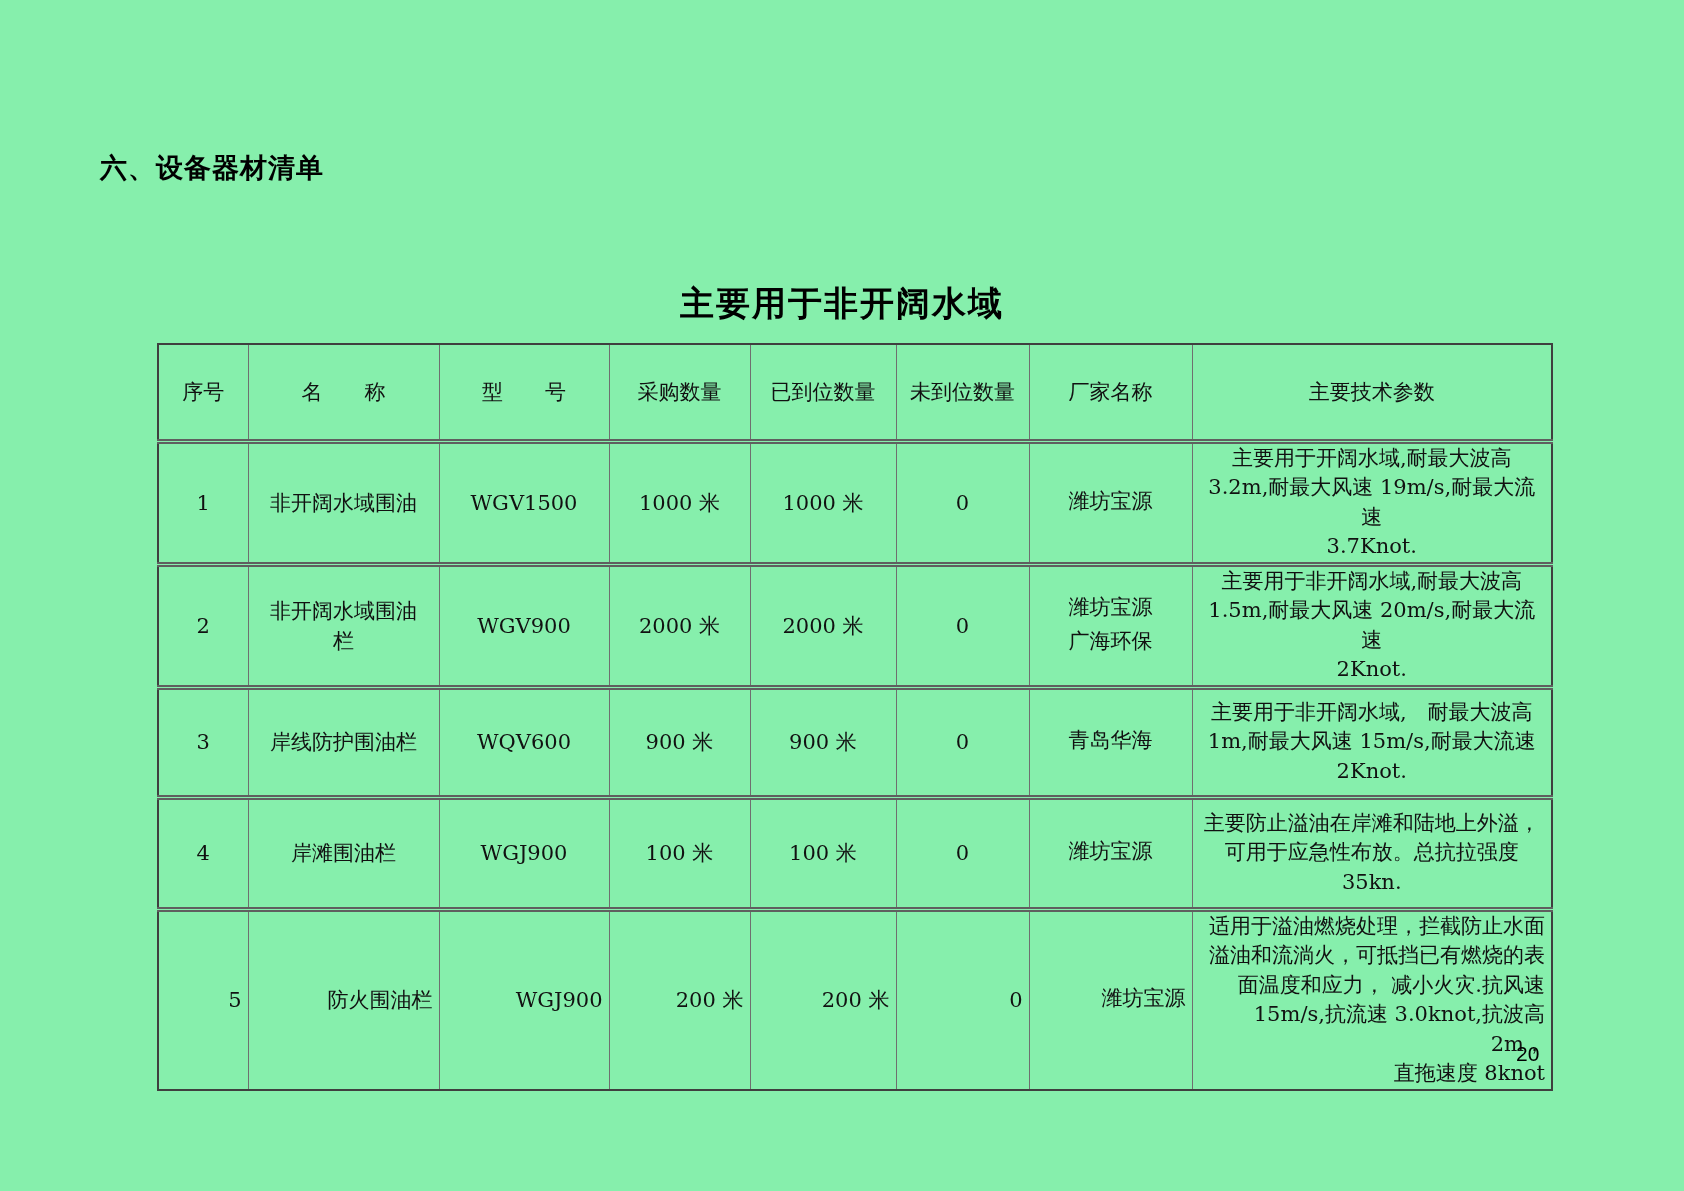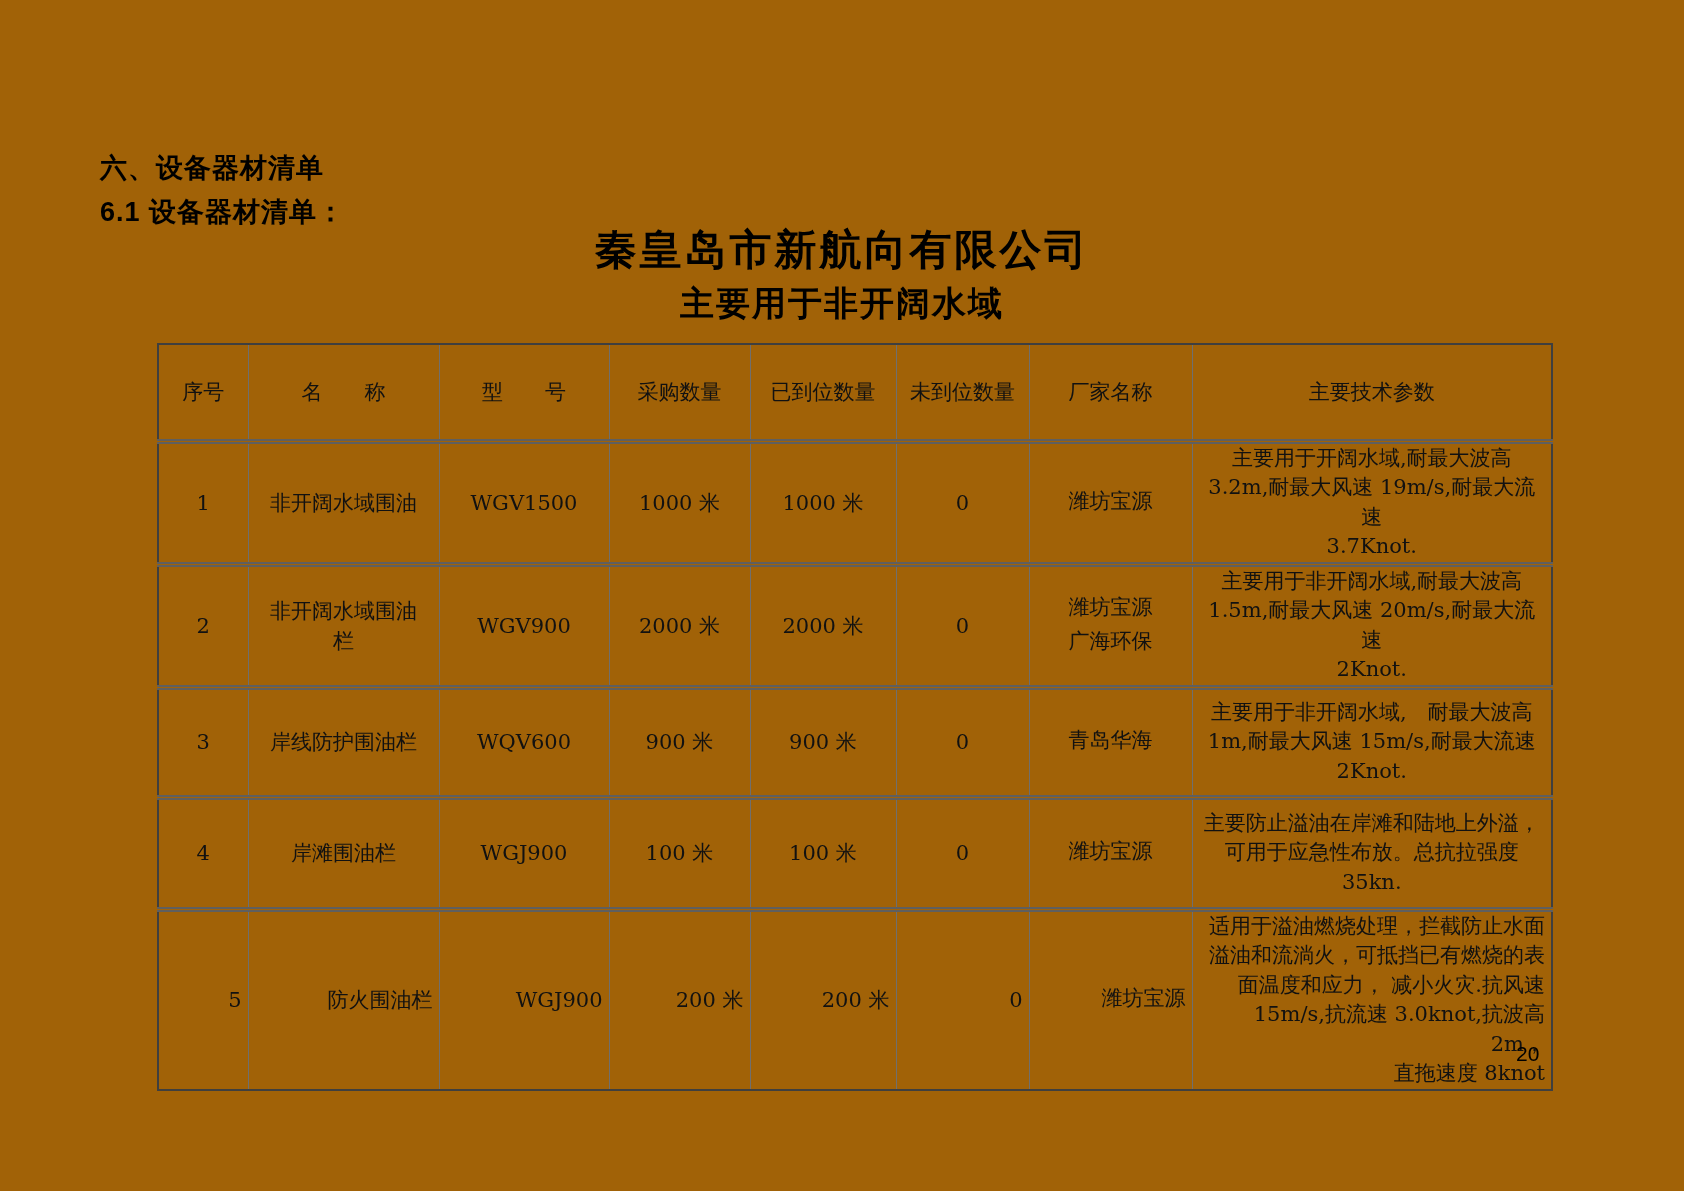--- a/index.html
+++ b/index.html
@@ -1,20 +1,20 @@
 <!DOCTYPE html>
 <html lang="zh"><head>
 <meta charset="utf-8">
 <style>
   html, body { margin: 0; padding: 0; background: #ffffff; }
   .page {
     position: relative;
     width: 1684px;
     height: 1191px;
-    background: #a16207;
+    background: #86efac;
     overflow: hidden;
     color: #000;
   }
   .headings {
     position: absolute;
     left: 100px;
     top: 146px;
     font-family: "Liberation Sans", sans-serif;
     font-weight: bold;
     font-size: 27px;
@@ -96,24 +96,22 @@
     color: #000;
   }
 </style>
 </head>
 <body>
 
 <div class="page">
 
   <div class="headings">
     <div>六、设备器材清单</div>
-    <div>6.1 设备器材清单：</div>
   </div>
 
-  <div class="doc-title">秦皇岛市新航向有限公司</div>
   <div class="doc-subtitle">主要用于非开阔水域</div>
 
   <table class="equip">
     <colgroup>
       <col class="w-serial">
         <col class="w-name">
         <col class="w-model">
         <col class="w-purch">
       <col class="w-arrived">
         <col class="w-pending">

